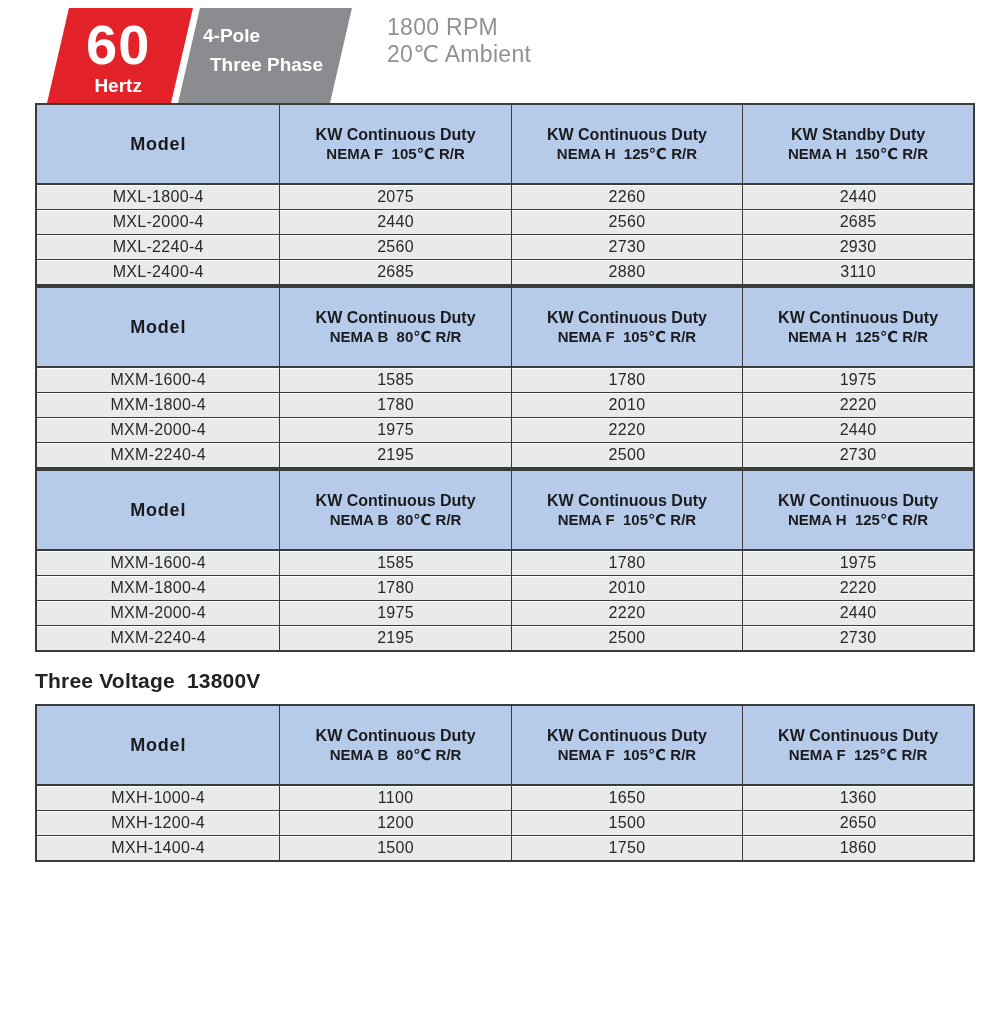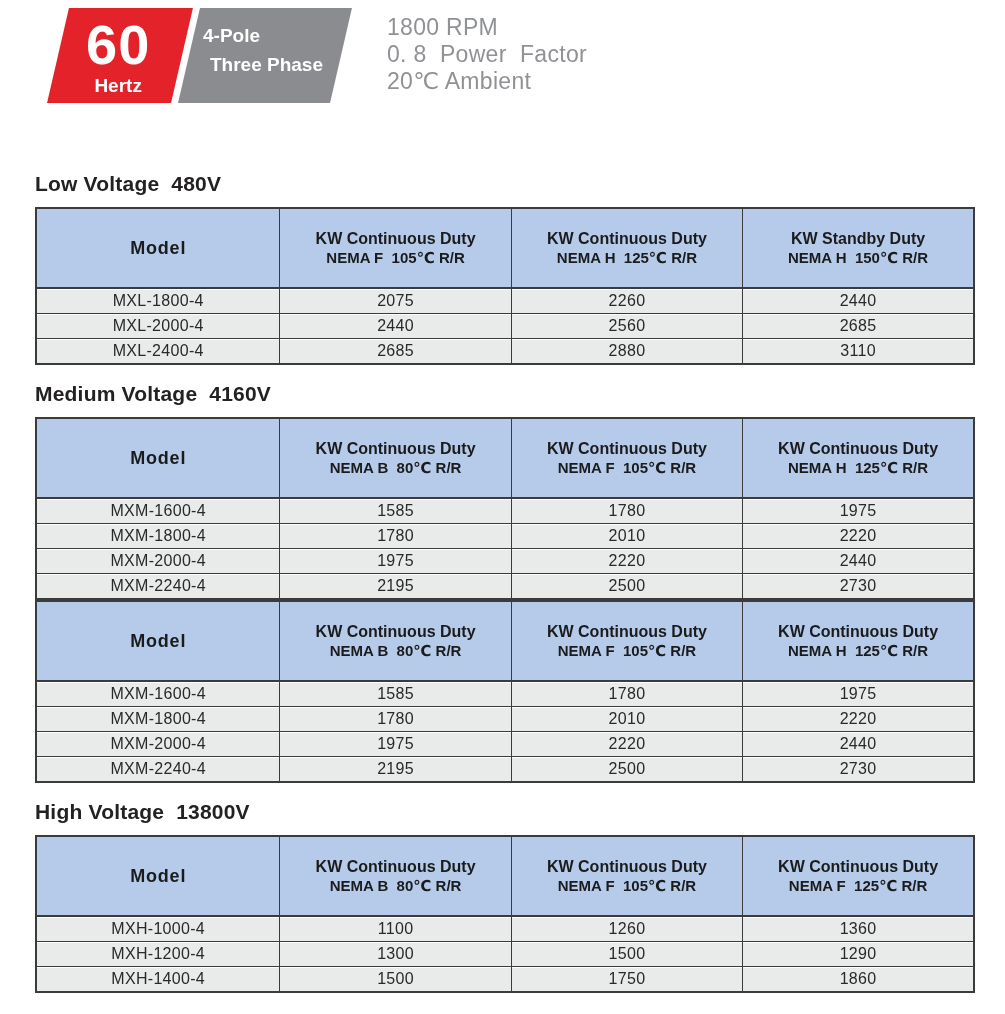--- a/index.html
+++ b/index.html
@@ -164,230 +164,229 @@
       </div>
     </div>
     <div class="badge badge-gray">
       <div class="badge-inner pole-inner">
         <div class="pole-line1">4-Pole</div>
         <div class="pole-line2">Three Phase</div>
       </div>
     </div>
     <div class="specs">
       <div class="spec-line">1800 RPM</div>
-      <div class="spec-line">0. 8  Power  Factor</div>
       <div class="spec-line">20℃ Ambient</div>
     </div>
   </div>
 
   <div class="content">
 
-    <h2 class="section-title first">
-      <span>Low Voltage</span><span class="volt">480V</span>
+    <table class="spec-table">
+      <colgroup>
+          <col class="c-model">
+          <col>
+          <col>
+          <col>
+        </colgroup>
+      <thead>
+        <tr>
+          <th>
+            <span class="th-top model-label">Model</span>
+          </th>
+          <th>
+            <span class="th-top">KW Continuous Duty</span>
+            <span class="th-sub">NEMA F  105℃ R/R</span>
+          </th>
+          <th>
+            <span class="th-top">KW Continuous Duty</span>
+            <span class="th-sub">NEMA H  125℃ R/R</span>
+          </th>
+          <th>
+            <span class="th-top">KW Standby Duty</span>
+            <span class="th-sub">NEMA H  150℃ R/R</span>
+          </th>
+        </tr>
+      </thead>
+      <tbody>
+          <tr>
+            <td>MXL-1800-4</td>
+            <td>2075</td>
+            <td>2260</td>
+            <td>2440</td>
+          </tr>
+          <tr>
+            <td>MXL-2000-4</td>
+            <td>2440</td>
+            <td>2560</td>
+            <td>2685</td>
+          </tr>
+          <tr>
+            <td>MXL-2240-4</td>
+            <td>2560</td>
+            <td>2730</td>
+            <td>2930</td>
+          </tr>
+          <tr>
+            <td>MXL-2400-4</td>
+            <td>2685</td>
+            <td>2880</td>
+            <td>3110</td>
+          </tr>
+        </tbody>
+    </table>
+
+    <table class="spec-table">
+      <colgroup>
+          <col class="c-model">
+          <col>
+          <col>
+          <col>
+        </colgroup>
+      <thead>
+        <tr>
+          <th>
+            <span class="th-top model-label">Model</span>
+          </th>
+          <th>
+            <span class="th-top">KW Continuous Duty</span>
+            <span class="th-sub">NEMA B  80℃ R/R</span>
+          </th>
+          <th>
+            <span class="th-top">KW Continuous Duty</span>
+            <span class="th-sub">NEMA F  105℃ R/R</span>
+          </th>
+          <th>
+            <span class="th-top">KW Continuous Duty</span>
+            <span class="th-sub">NEMA H  125℃ R/R</span>
+          </th>
+        </tr>
+      </thead>
+      <tbody>
+          <tr>
+            <td>MXM-1600-4</td>
+            <td>1585</td>
+            <td>1780</td>
+            <td>1975</td>
+          </tr>
+          <tr>
+            <td>MXM-1800-4</td>
+            <td>1780</td>
+            <td>2010</td>
+            <td>2220</td>
+          </tr>
+          <tr>
+            <td>MXM-2000-4</td>
+            <td>1975</td>
+            <td>2220</td>
+            <td>2440</td>
+          </tr>
+          <tr>
+            <td>MXM-2240-4</td>
+            <td>2195</td>
+            <td>2500</td>
+            <td>2730</td>
+          </tr>
+        </tbody>
+    </table>
+
+    <table class="spec-table">
+      <colgroup>
+          <col class="c-model">
+          <col>
+          <col>
+          <col>
+        </colgroup>
+      <thead>
+        <tr>
+          <th>
+            <span class="th-top model-label">Model</span>
+          </th>
+          <th>
+            <span class="th-top">KW Continuous Duty</span>
+            <span class="th-sub">NEMA B  80℃ R/R</span>
+          </th>
+          <th>
+            <span class="th-top">KW Continuous Duty</span>
+            <span class="th-sub">NEMA F  105℃ R/R</span>
+          </th>
+          <th>
+            <span class="th-top">KW Continuous Duty</span>
+            <span class="th-sub">NEMA H  125℃ R/R</span>
+          </th>
+        </tr>
+      </thead>
+      <tbody>
+          <tr>
+            <td>MXM-1600-4</td>
+            <td>1585</td>
+            <td>1780</td>
+            <td>1975</td>
+          </tr>
+          <tr>
+            <td>MXM-1800-4</td>
+            <td>1780</td>
+            <td>2010</td>
+            <td>2220</td>
+          </tr>
+          <tr>
+            <td>MXM-2000-4</td>
+            <td>1975</td>
+            <td>2220</td>
+            <td>2440</td>
+          </tr>
+          <tr>
+            <td>MXM-2240-4</td>
+            <td>2195</td>
+            <td>2500</td>
+            <td>2730</td>
+          </tr>
+        </tbody>
+    </table>
+
+    <h2 class="section-title">
+      <span>Three Voltage</span><span class="volt">13800V</span>
     </h2>
     <table class="spec-table">
       <colgroup>
           <col class="c-model">
           <col>
           <col>
           <col>
         </colgroup>
       <thead>
         <tr>
           <th>
             <span class="th-top model-label">Model</span>
           </th>
           <th>
             <span class="th-top">KW Continuous Duty</span>
+            <span class="th-sub">NEMA B  80℃ R/R</span>
+          </th>
+          <th>
+            <span class="th-top">KW Continuous Duty</span>
             <span class="th-sub">NEMA F  105℃ R/R</span>
           </th>
           <th>
             <span class="th-top">KW Continuous Duty</span>
-            <span class="th-sub">NEMA H  125℃ R/R</span>
-          </th>
-          <th>
-            <span class="th-top">KW Standby Duty</span>
-            <span class="th-sub">NEMA H  150℃ R/R</span>
+            <span class="th-sub">NEMA F  125℃ R/R</span>
           </th>
         </tr>
       </thead>
       <tbody>
           <tr>
-            <td>MXL-1800-4</td>
-            <td>2075</td>
-            <td>2260</td>
-            <td>2440</td>
-          </tr>
-          <tr>
-            <td>MXL-2000-4</td>
-            <td>2440</td>
-            <td>2560</td>
-            <td>2685</td>
-          </tr>
-          <tr>
-            <td>MXL-2400-4</td>
-            <td>2685</td>
-            <td>2880</td>
-            <td>3110</td>
-          </tr>
-        </tbody>
-    </table>
-
-    <h2 class="section-title">
-      <span>Medium Voltage</span><span class="volt">4160V</span>
-    </h2>
-    <table class="spec-table">
-      <colgroup>
-          <col class="c-model">
-          <col>
-          <col>
-          <col>
-        </colgroup>
-      <thead>
-        <tr>
-          <th>
-            <span class="th-top model-label">Model</span>
-          </th>
-          <th>
-            <span class="th-top">KW Continuous Duty</span>
-            <span class="th-sub">NEMA B  80℃ R/R</span>
-          </th>
-          <th>
-            <span class="th-top">KW Continuous Duty</span>
-            <span class="th-sub">NEMA F  105℃ R/R</span>
-          </th>
-          <th>
-            <span class="th-top">KW Continuous Duty</span>
-            <span class="th-sub">NEMA H  125℃ R/R</span>
-          </th>
-        </tr>
-      </thead>
-      <tbody>
-          <tr>
-            <td>MXM-1600-4</td>
-            <td>1585</td>
-            <td>1780</td>
-            <td>1975</td>
-          </tr>
-          <tr>
-            <td>MXM-1800-4</td>
-            <td>1780</td>
-            <td>2010</td>
-            <td>2220</td>
-          </tr>
-          <tr>
-            <td>MXM-2000-4</td>
-            <td>1975</td>
-            <td>2220</td>
-            <td>2440</td>
-          </tr>
-          <tr>
-            <td>MXM-2240-4</td>
-            <td>2195</td>
-            <td>2500</td>
-            <td>2730</td>
-          </tr>
-        </tbody>
-    </table>
-
-    <table class="spec-table">
-      <colgroup>
-          <col class="c-model">
-          <col>
-          <col>
-          <col>
-        </colgroup>
-      <thead>
-        <tr>
-          <th>
-            <span class="th-top model-label">Model</span>
-          </th>
-          <th>
-            <span class="th-top">KW Continuous Duty</span>
-            <span class="th-sub">NEMA B  80℃ R/R</span>
-          </th>
-          <th>
-            <span class="th-top">KW Continuous Duty</span>
-            <span class="th-sub">NEMA F  105℃ R/R</span>
-          </th>
-          <th>
-            <span class="th-top">KW Continuous Duty</span>
-            <span class="th-sub">NEMA H  125℃ R/R</span>
-          </th>
-        </tr>
-      </thead>
-      <tbody>
-          <tr>
-            <td>MXM-1600-4</td>
-            <td>1585</td>
-            <td>1780</td>
-            <td>1975</td>
-          </tr>
-          <tr>
-            <td>MXM-1800-4</td>
-            <td>1780</td>
-            <td>2010</td>
-            <td>2220</td>
-          </tr>
-          <tr>
-            <td>MXM-2000-4</td>
-            <td>1975</td>
-            <td>2220</td>
-            <td>2440</td>
-          </tr>
-          <tr>
-            <td>MXM-2240-4</td>
-            <td>2195</td>
-            <td>2500</td>
-            <td>2730</td>
-          </tr>
-        </tbody>
-    </table>
-
-    <h2 class="section-title">
-      <span>High Voltage</span><span class="volt">13800V</span>
-    </h2>
-    <table class="spec-table">
-      <colgroup>
-          <col class="c-model">
-          <col>
-          <col>
-          <col>
-        </colgroup>
-      <thead>
-        <tr>
-          <th>
-            <span class="th-top model-label">Model</span>
-          </th>
-          <th>
-            <span class="th-top">KW Continuous Duty</span>
-            <span class="th-sub">NEMA B  80℃ R/R</span>
-          </th>
-          <th>
-            <span class="th-top">KW Continuous Duty</span>
-            <span class="th-sub">NEMA F  105℃ R/R</span>
-          </th>
-          <th>
-            <span class="th-top">KW Continuous Duty</span>
-            <span class="th-sub">NEMA F  125℃ R/R</span>
-          </th>
-        </tr>
-      </thead>
-      <tbody>
-          <tr>
             <td>MXH-1000-4</td>
             <td>1100</td>
-            <td>1260</td>
+            <td>1650</td>
             <td>1360</td>
           </tr>
           <tr>
             <td>MXH-1200-4</td>
-            <td>1300</td>
+            <td>1200</td>
             <td>1500</td>
-            <td>1290</td>
+            <td>2650</td>
           </tr>
           <tr>
             <td>MXH-1400-4</td>
             <td>1500</td>
             <td>1750</td>
             <td>1860</td>
           </tr>
         </tbody>
     </table>
 

